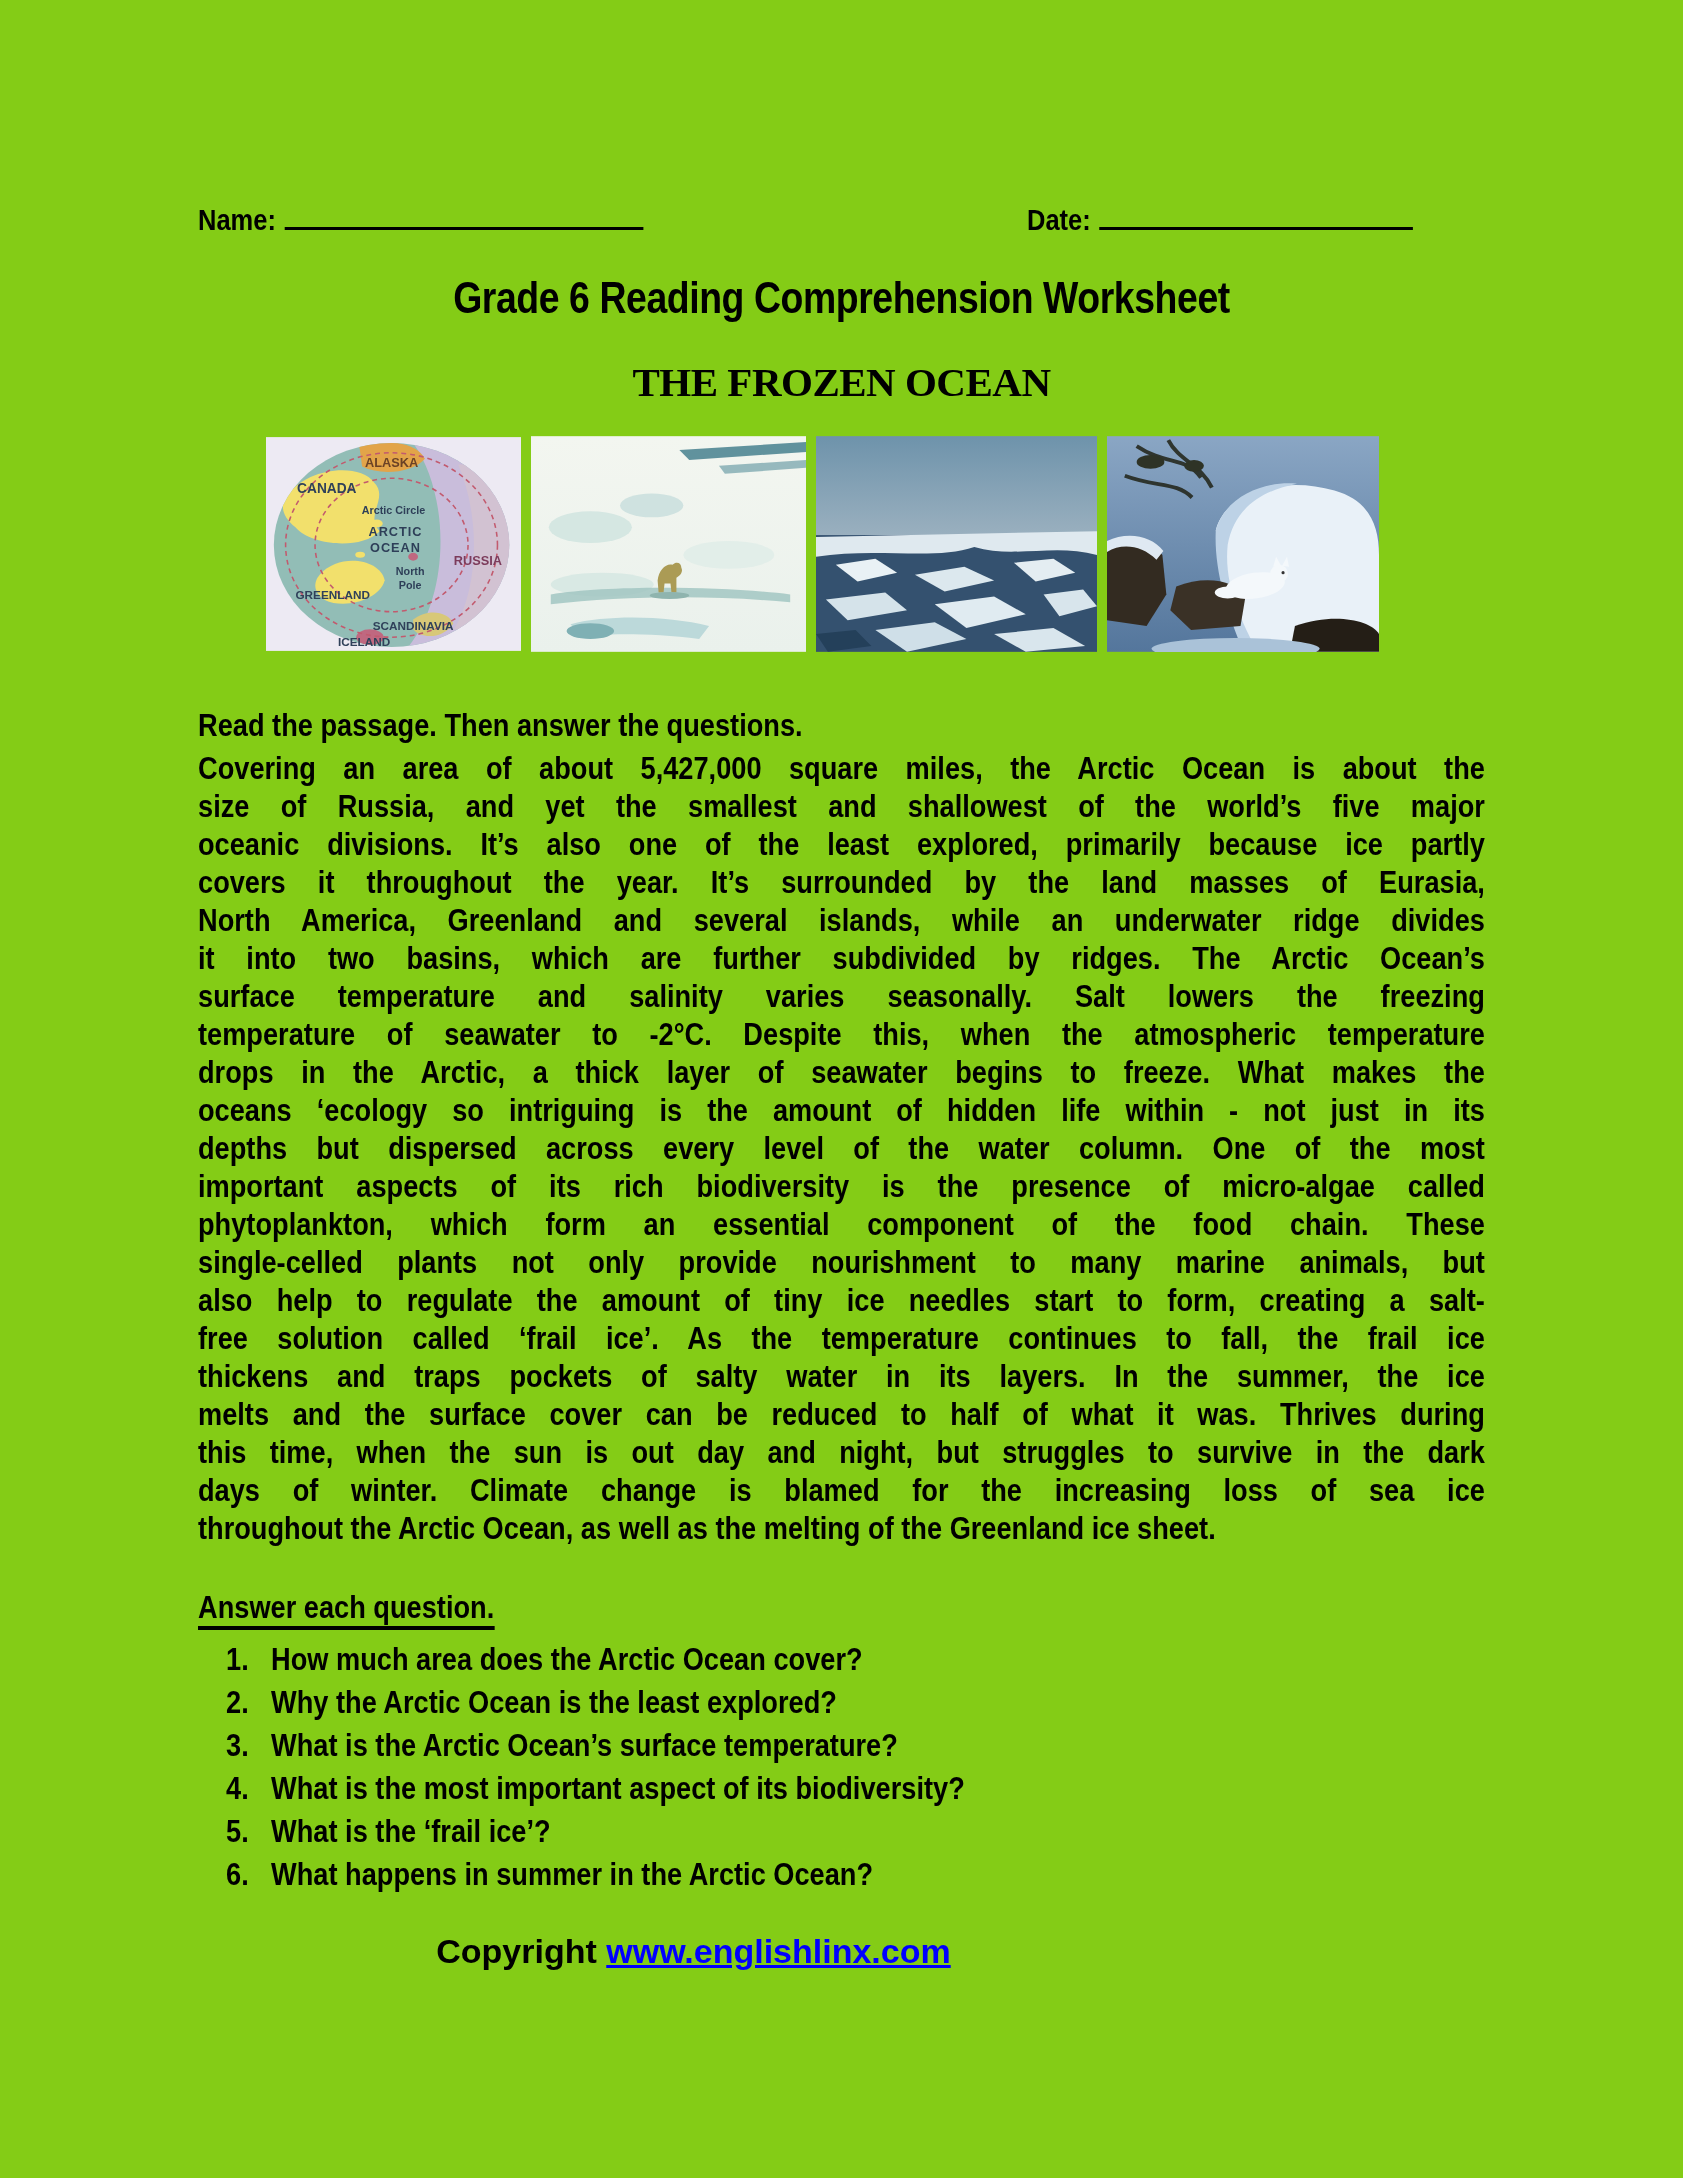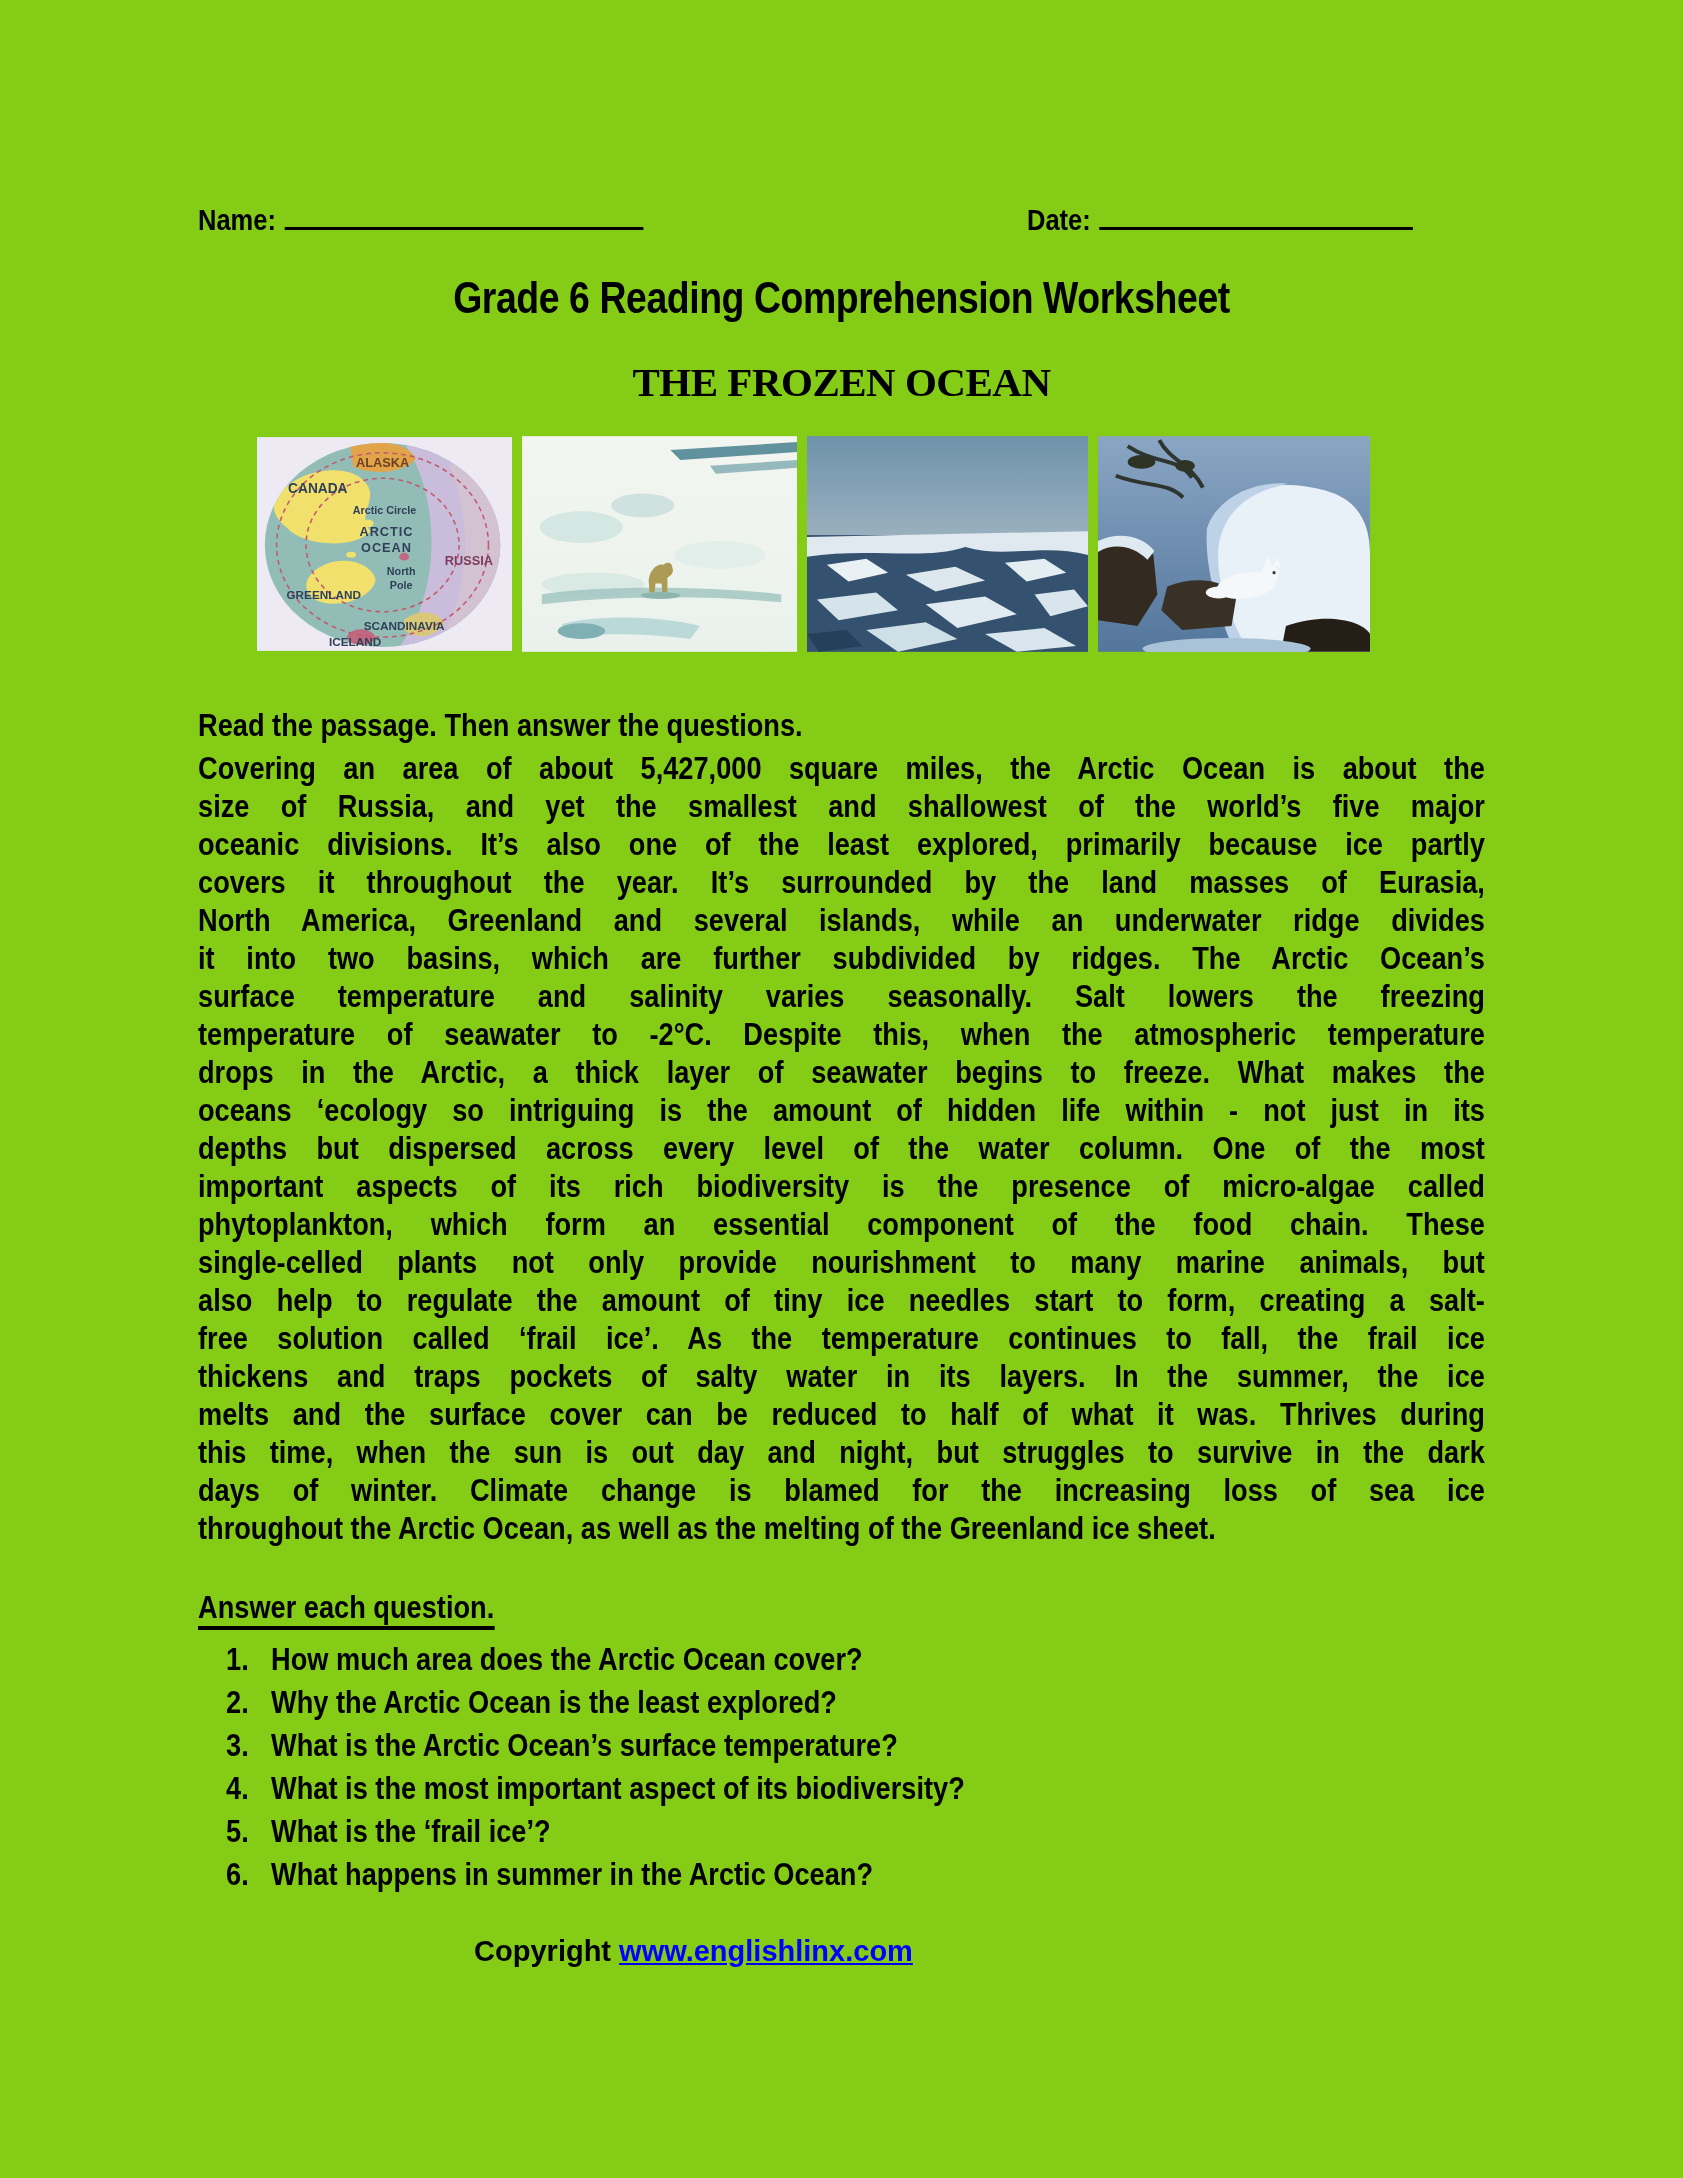--- a/index.html
+++ b/index.html
@@ -16,38 +16,38 @@
   .hgroup-date { left:1027px; }
   .blank-line { display:inline-block; border-bottom:3px solid #000; height:26px; margin-left:10px; }
   .blank-name { width:422px; }
   .blank-date { width:369px; }
 
   .title-wrap { position:absolute; top:275px; left:0; width:1980px; text-align:center;
     font-size:44px; line-height:46px; letter-spacing:-0.5px; }
   .subtitle { position:absolute; top:360px; left:0; width:1683px; text-align:center;
     font-family:"Liberation Serif","DejaVu Serif",serif; font-size:41px; line-height:44px; letter-spacing:-0.5px; }
 
-  .images-row { position:absolute; top:436px; left:257px; display:flex; gap:10px; }
+  .images-row { position:absolute; top:436px; left:266px; display:flex; gap:10px; }
   .img-tile { height:216px; display:block; }
 
   .read-instruction { position:absolute; top:706px; left:198px; width:1514px;
     font-size:32px; line-height:38px; }
   .passage { position:absolute; top:749px; left:198px; width:1514px; font-size:32px; }
   .pline { line-height:38px; text-align:justify; text-align-last:justify; white-space:normal; }
   .passage .pline:last-child { text-align-last:left; }
 
   .answer-heading { position:absolute; top:1588px; left:198px; width:1514px; font-size:32px; line-height:38px; }
   .answer-heading span { border-bottom:4px solid #000; padding-bottom:1px; }
 
   .questions { position:absolute; top:1638px; left:226px; width:1514px; font-size:32px; }
   .q-item { display:flex; line-height:43px; }
   .q-num { width:53px; flex:0 0 53px; }
 
   .footer { position:absolute; top:1935px; left:0; width:1387px; text-align:center;
-    font-size:29px; line-height:32px; }
+    font-size:34px; line-height:32px; }
   .footer-link { color:#0000ff; text-decoration:underline; cursor:pointer; }
 
   svg text { font-family:"Liberation Sans","DejaVu Sans",sans-serif; font-weight:bold; }
 </style>
 </head>
 <body>
 
 <div class="page">
 
   <div class="hgroup hgroup-name cx">

